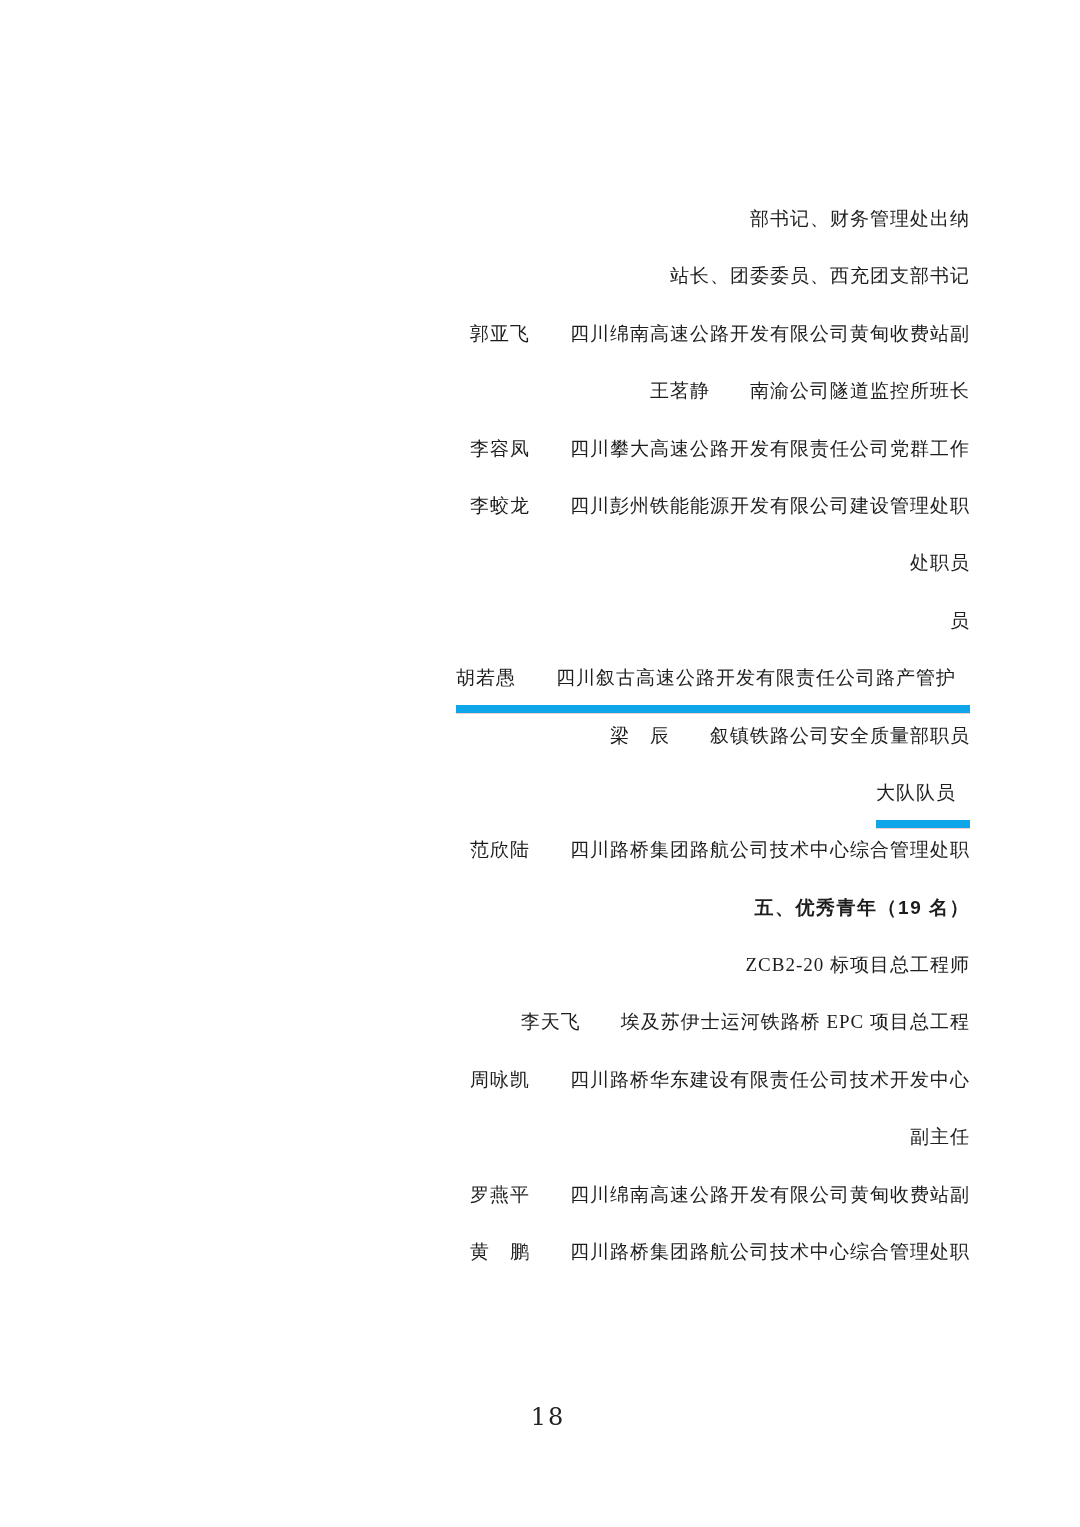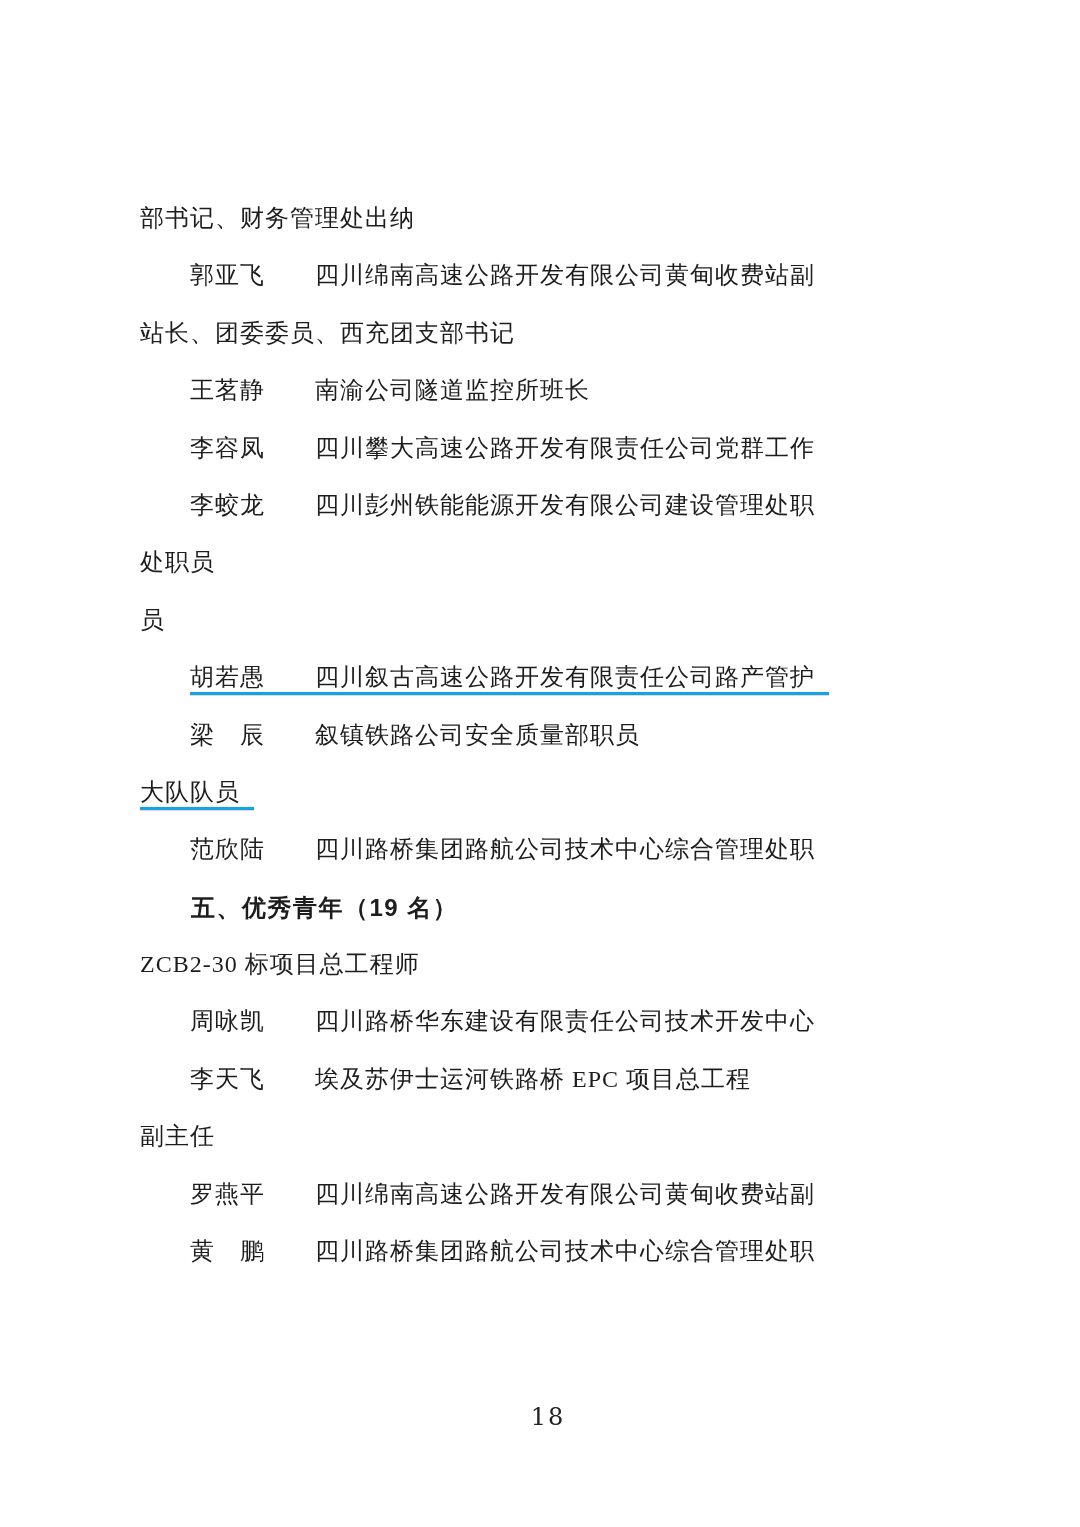--- a/index.html
+++ b/index.html
@@ -13,64 +13,65 @@
     overflow:hidden;
   }
   .content{
     position:absolute;
     left:140px;top:190px;
     width:830px;
   }
   .line{
     height:57.4px;
     line-height:57.4px;
-    font-size:24px;
+    font-size:19px;
     letter-spacing:1px;
     white-space:pre;
+    text-align:right;
   }
   .seg-b{
     font-weight:700;
     font-family:"Liberation Sans","DejaVu Sans",sans-serif;
     letter-spacing:1.5px;
   }
   .seg-u{
-    border-bottom:3px solid #0ea5e9;
-    padding-bottom:2px;
+    border-bottom:8px solid #0ea5e9;
+    padding-bottom:17px;
     padding-right:14px;
     box-shadow:0 1px 0 rgba(191,74,66,0.25);
   }
   .page-number{
     position:absolute;
     top:1403px;left:16px;right:0;
     text-align:center;
     font-size:24px;
     letter-spacing:2px;
     font-family:"DejaVu Serif","Liberation Serif",serif;
     color:#222;
   }
 </style>
 </head>
 <body>
 
 <div class="page">
   <div class="content" id="doc-lines">
       <div class="line"><span>部书记、财务管理处出纳</span></div>
+      <div class="line"><span>站长、团委委员、西充团支部书记</span></div>
       <div class="line"><span>　　郭亚飞　　四川绵南高速公路开发有限公司黄甸收费站副</span></div>
-      <div class="line"><span>站长、团委委员、西充团支部书记</span></div>
       <div class="line"><span>　　王茗静　　南渝公司隧道监控所班长</span></div>
       <div class="line"><span>　　李容凤　　四川攀大高速公路开发有限责任公司党群工作</span></div>
       <div class="line"><span>　　李蛟龙　　四川彭州铁能能源开发有限公司建设管理处职</span></div>
       <div class="line"><span>处职员</span></div>
       <div class="line"><span>员</span></div>
       <div class="line"><span>　　</span><span class="seg-u">胡若愚　　四川叙古高速公路开发有限责任公司路产管护</span></div>
       <div class="line"><span>　　梁　辰　　叙镇铁路公司安全质量部职员</span></div>
       <div class="line"><span class="seg-u">大队队员</span></div>
       <div class="line"><span>　　范欣陆　　四川路桥集团路航公司技术中心综合管理处职</span></div>
       <div class="line"><span class="seg-b">　　五、优秀青年（19 名）</span></div>
-      <div class="line"><span>ZCB2-30 标项目总工程师</span></div>
+      <div class="line"><span>ZCB2-20 标项目总工程师</span></div>
+      <div class="line"><span>　　李天飞　　埃及苏伊士运河铁路桥 EPC 项目总工程</span></div>
       <div class="line"><span>　　周咏凯　　四川路桥华东建设有限责任公司技术开发中心</span></div>
-      <div class="line"><span>　　李天飞　　埃及苏伊士运河铁路桥 EPC 项目总工程</span></div>
       <div class="line"><span>副主任</span></div>
       <div class="line"><span>　　罗燕平　　四川绵南高速公路开发有限公司黄甸收费站副</span></div>
       <div class="line"><span>　　黄　鹏　　四川路桥集团路航公司技术中心综合管理处职</span></div>
     </div>
   <div class="page-number">18</div>
 </div>
 
 </body></html>

